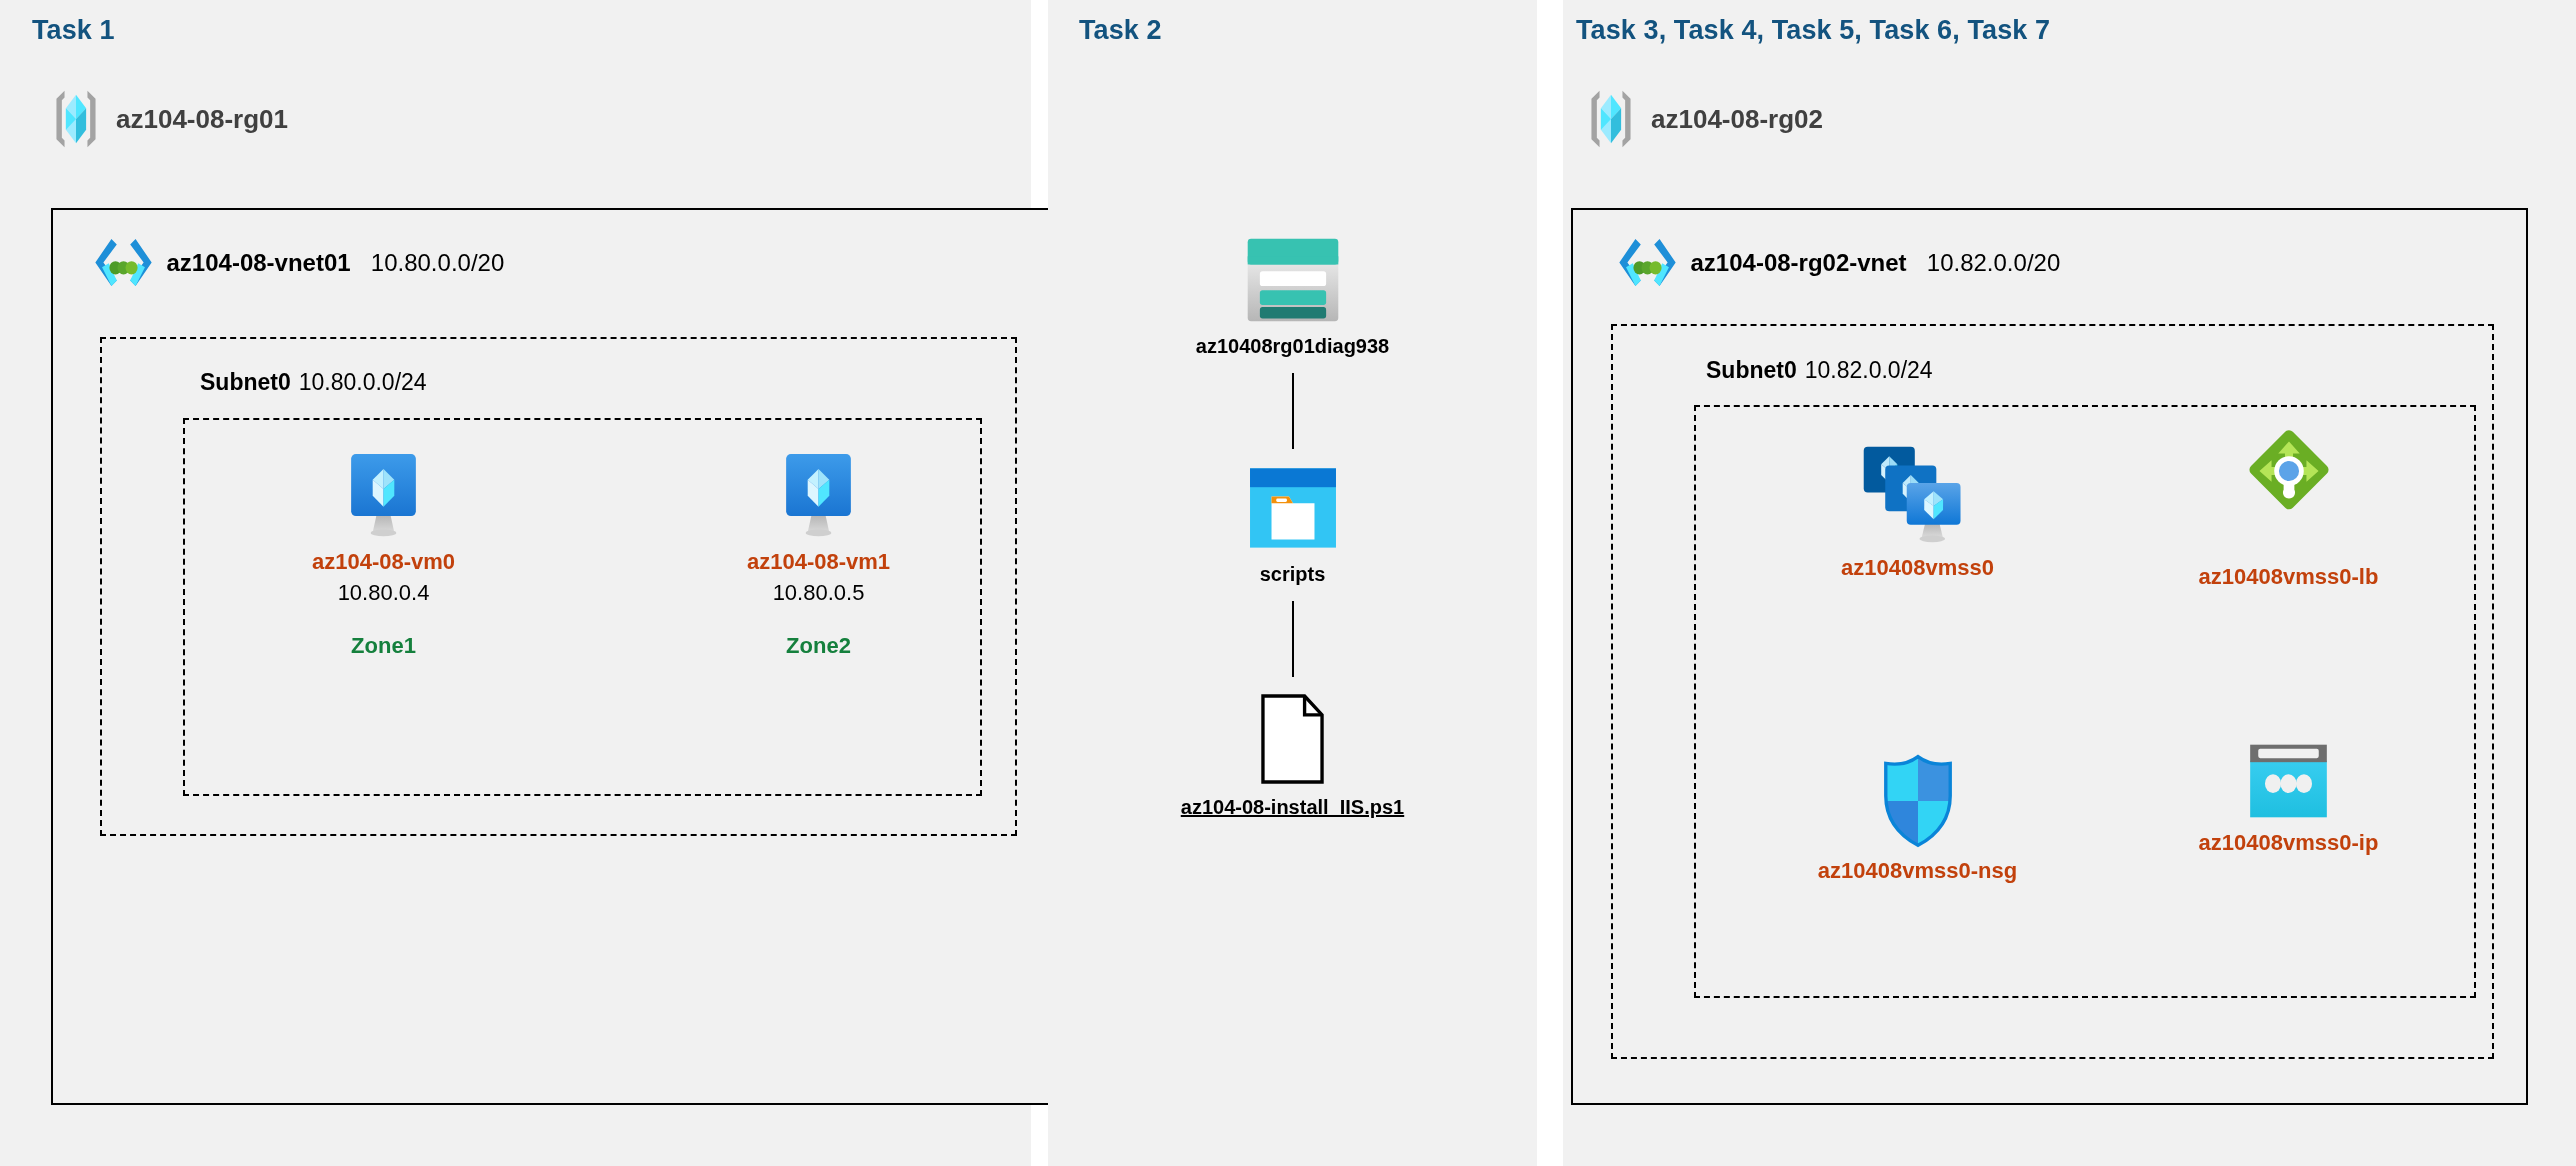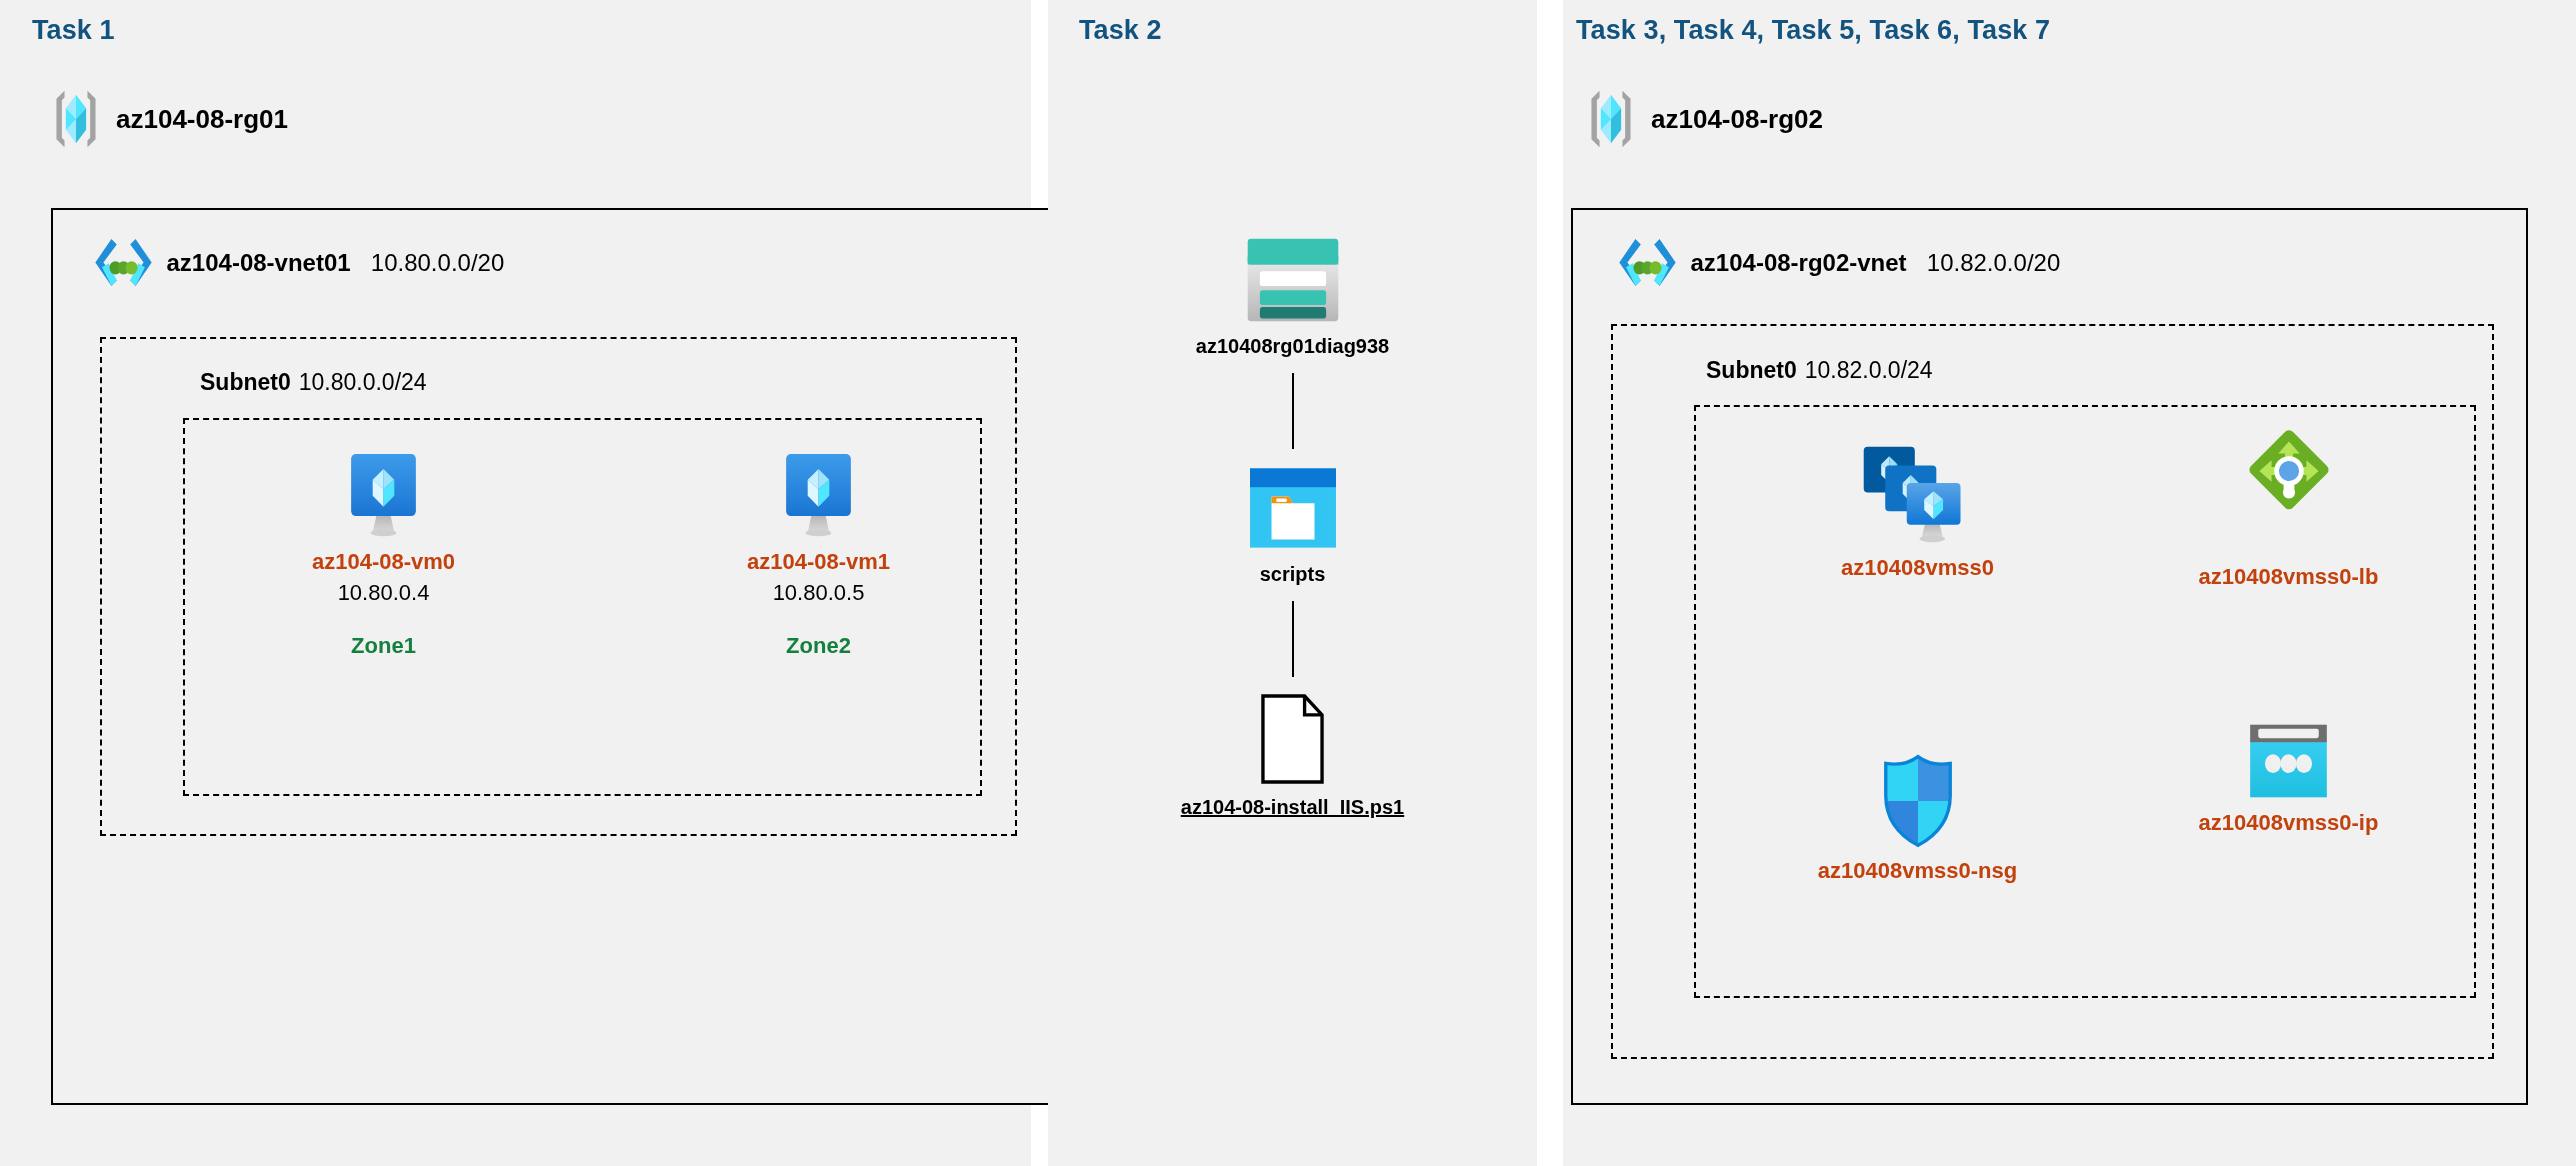--- a/index.html
+++ b/index.html
@@ -43,21 +43,21 @@
     position: absolute;
     display: flex;
     align-items: center;
     gap: 15px;
   }
   #rg-row-01 { left: 51px;   top: 88px; }
   #rg-row-02 { left: 1586px; top: 88px; }
   .rg-name {
     font-size: 26px;
     font-weight: bold;
-    color: #000000;
+    color: #404040;
     white-space: nowrap;
     text-align: right;
   }
 
   
   .vnet-box {
     position: absolute;
     border: 2.7px solid #000000;
     background: #f1f1f1;
   }
@@ -135,21 +135,21 @@
     white-space: nowrap;
     margin-top: 27px;
   }
 
   
   #node-vm0   { left: 384px;  top: 450px; }
   #node-vm1   { left: 819px; top: 450px; }
   #node-vmss  { left: 1918px; top: 444px; }
   #node-lb    { left: 2289px; top: 424px; gap: 36px; }
   #node-nsg   { left: 1918px; top: 754px; }
-  #node-ip    { left: 2289px; top: 722px; text-align: right; }
+  #node-ip    { left: 2289px; top: 742px; text-align: right; }
 
   
   #task2-stack {
     position: absolute;
     left: 1293px;
     top: 236px;
     width: 431px;
     margin-left: -216px;
     display: flex;
     flex-direction: column;

